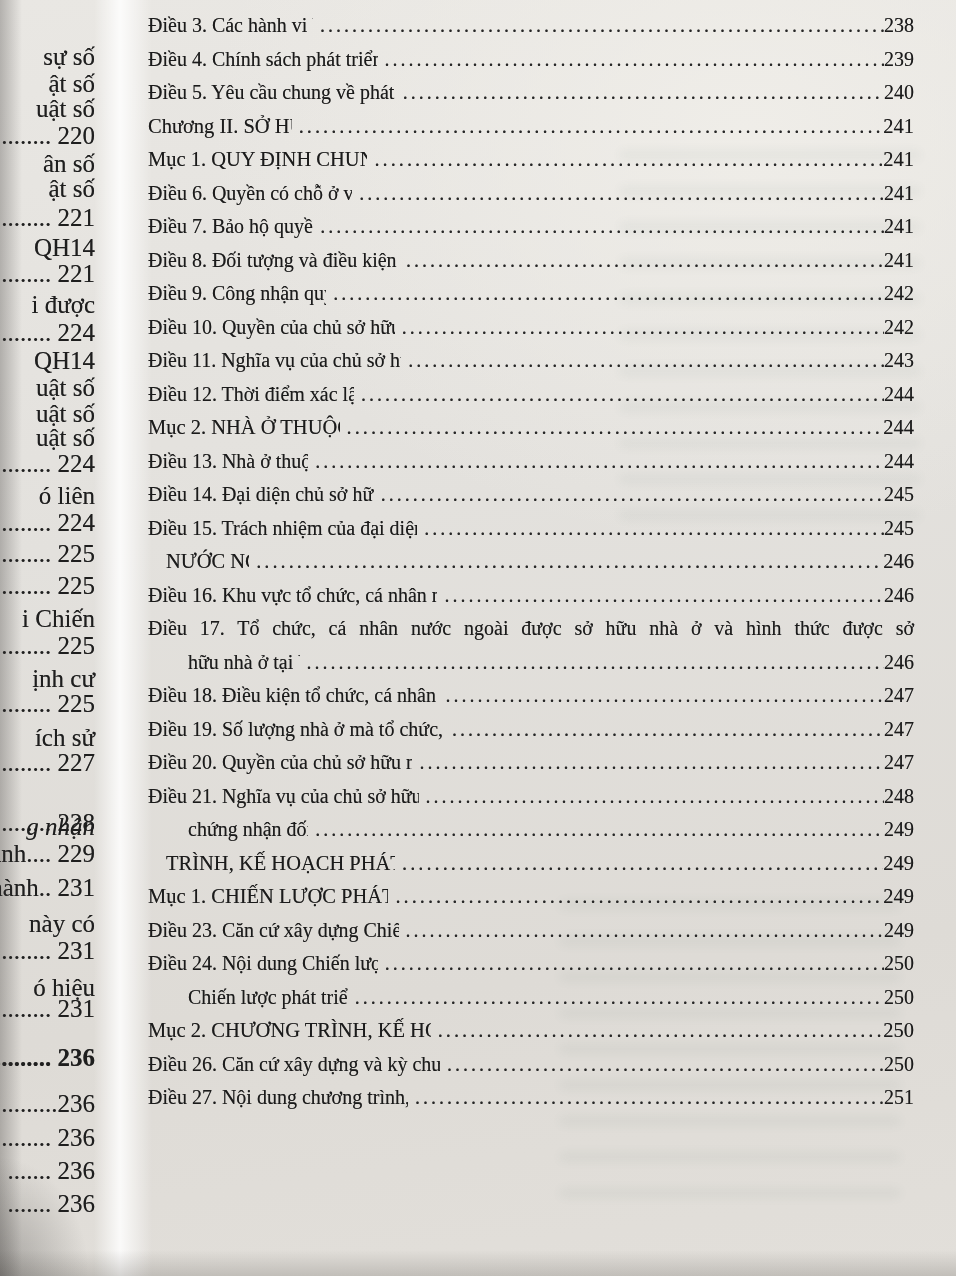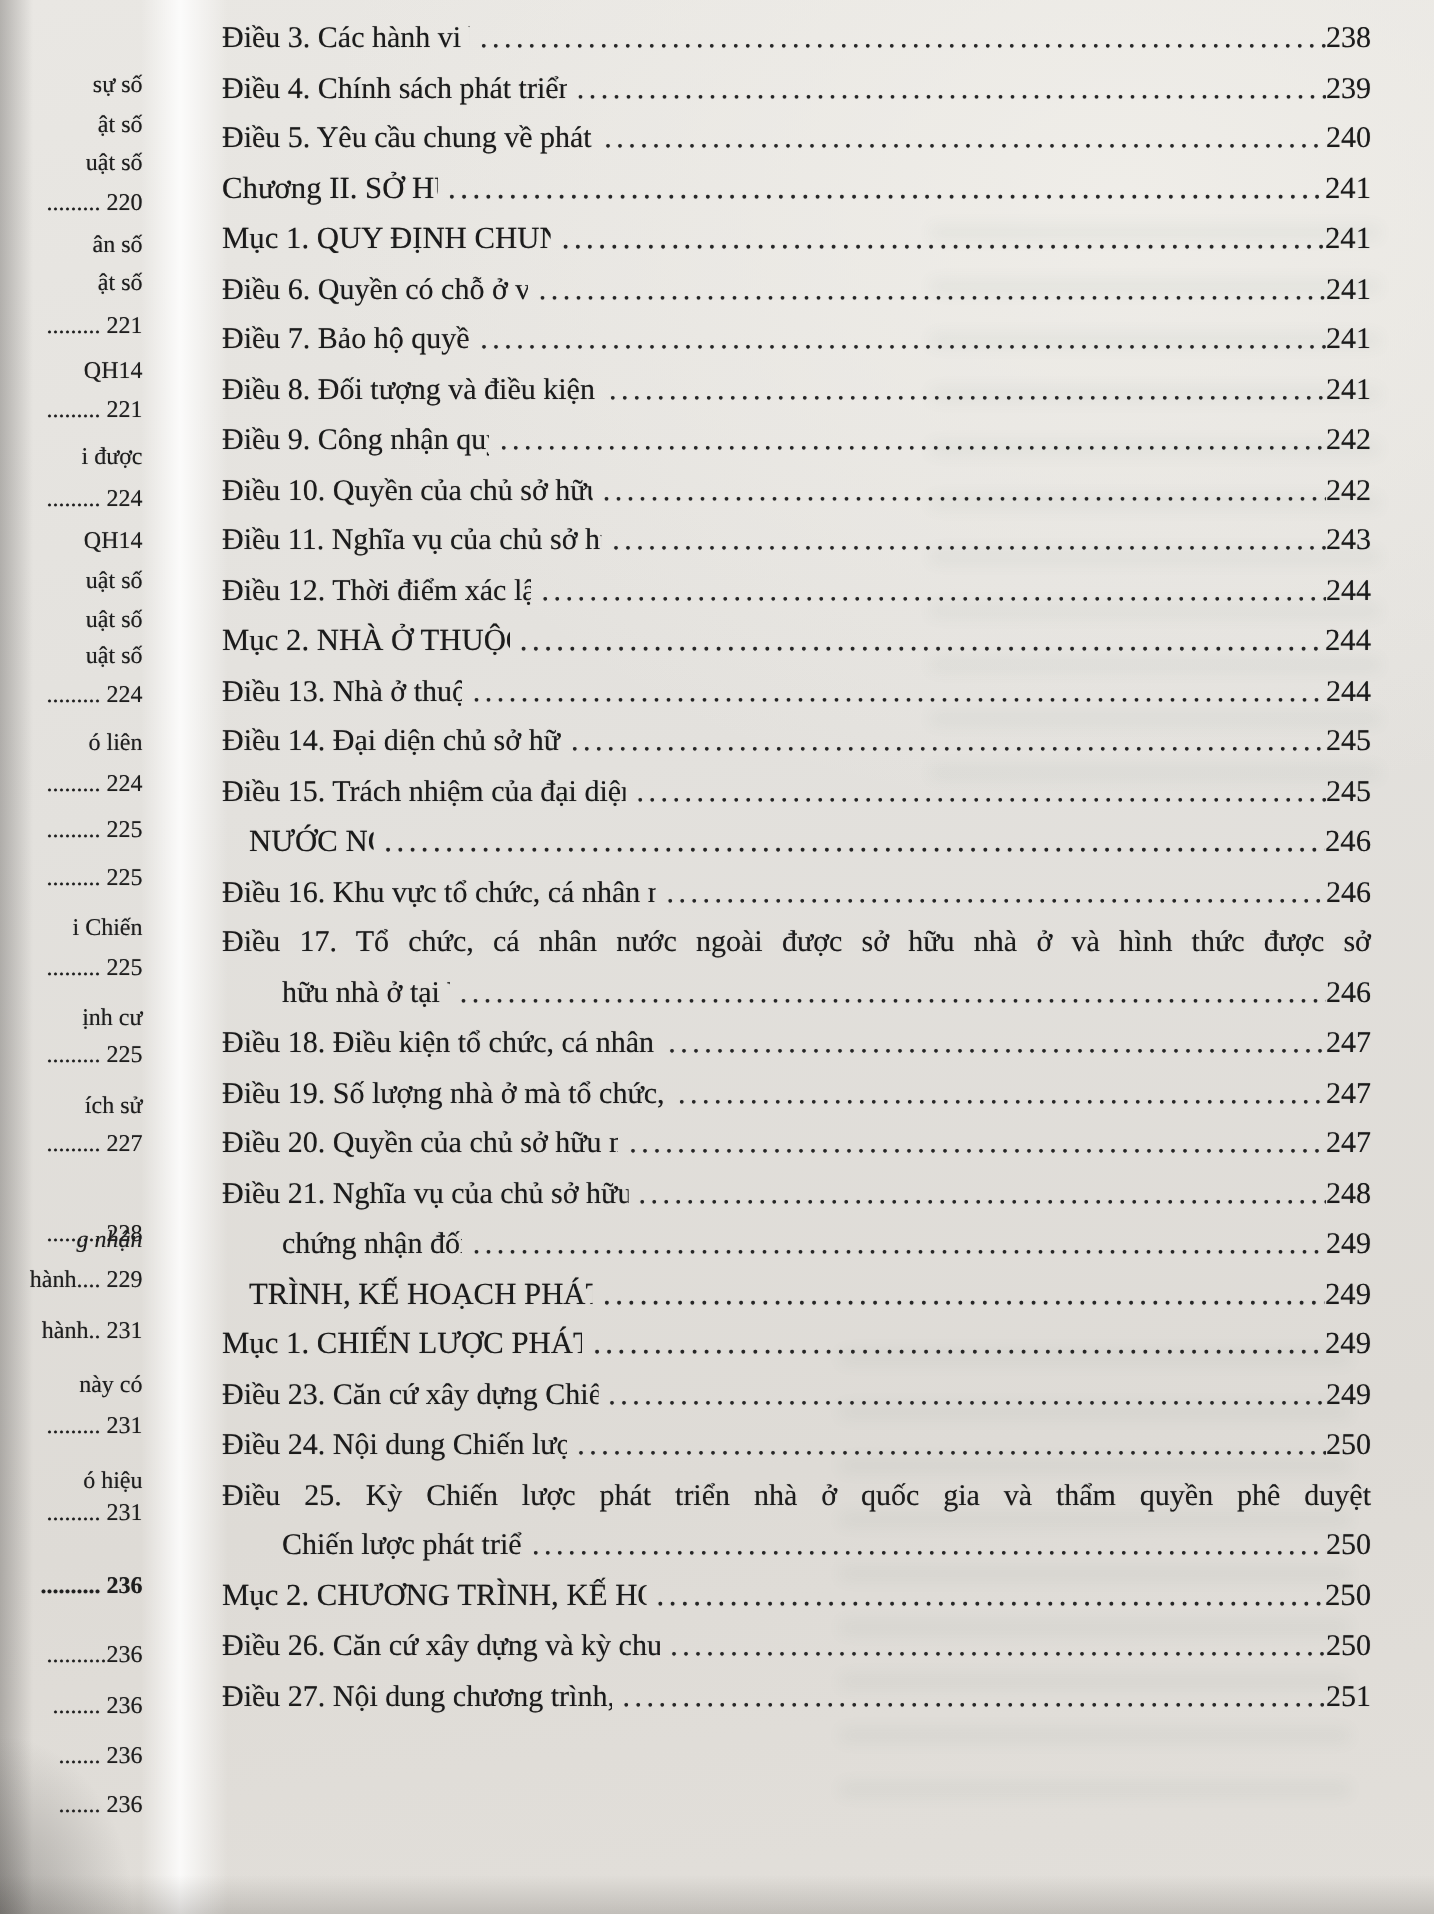--- a/index.html
+++ b/index.html
@@ -44,21 +44,21 @@
   .bleed.b1{left:620px;top:150px;width:300px;height:380px;}
   .bleed.b2{left:560px;top:900px;width:340px;height:300px;}
 
   
   .leftcol{
     position:absolute;left:0;top:0;width:104px;height:100%;overflow:hidden;
     color:#1e1e1e;
   }
   .leftcol .frag{
     position:absolute;right:9px;white-space:nowrap;
-    font-size:16px;line-height:26px;
+    font-size:25px;line-height:26px;
     text-shadow:0 0 .5px rgba(30,30,30,.55);
   }
   .leftcol .frag.bold{font-weight:bold;}
 
   
   .toc{
     position:absolute;left:148px;top:9px;width:766px;
     color:#1b1b1b;font-size:20px;
     text-shadow:0 0 .5px rgba(25,25,25,.5);
   }
@@ -320,21 +320,20 @@
         </div>
       </div>
       <div class="entry article">
         <div class="row l0">
           <span class="txt">Điều 24. Nội dung Chiến lược phát triển nhà ở quốc gia</span>
           <span class="dots">........................................................................................................................</span>
           <span class="pg">250</span>
         </div>
       </div>
       <div class="entry article">
-        <div class="l1">Điều 25. Kỳ Chiến lược phát triển nhà ở quốc gia và thẩm quyền phê duyệt</div>
         <div class="row l2">
           <span class="txt">Chiến lược phát triển nhà ở quốc gia</span>
           <span class="dots">........................................................................................................................</span>
           <span class="pg">250</span>
         </div>
       </div>
       <div class="entry section">
         <div class="row l0">
           <span class="txt">Mục 2. CHƯƠNG TRÌNH, KẾ HOẠCH PHÁT TRIỂN NHÀ Ở CẤP TỈNH</span>
           <span class="dots">........................................................................................................................</span>

